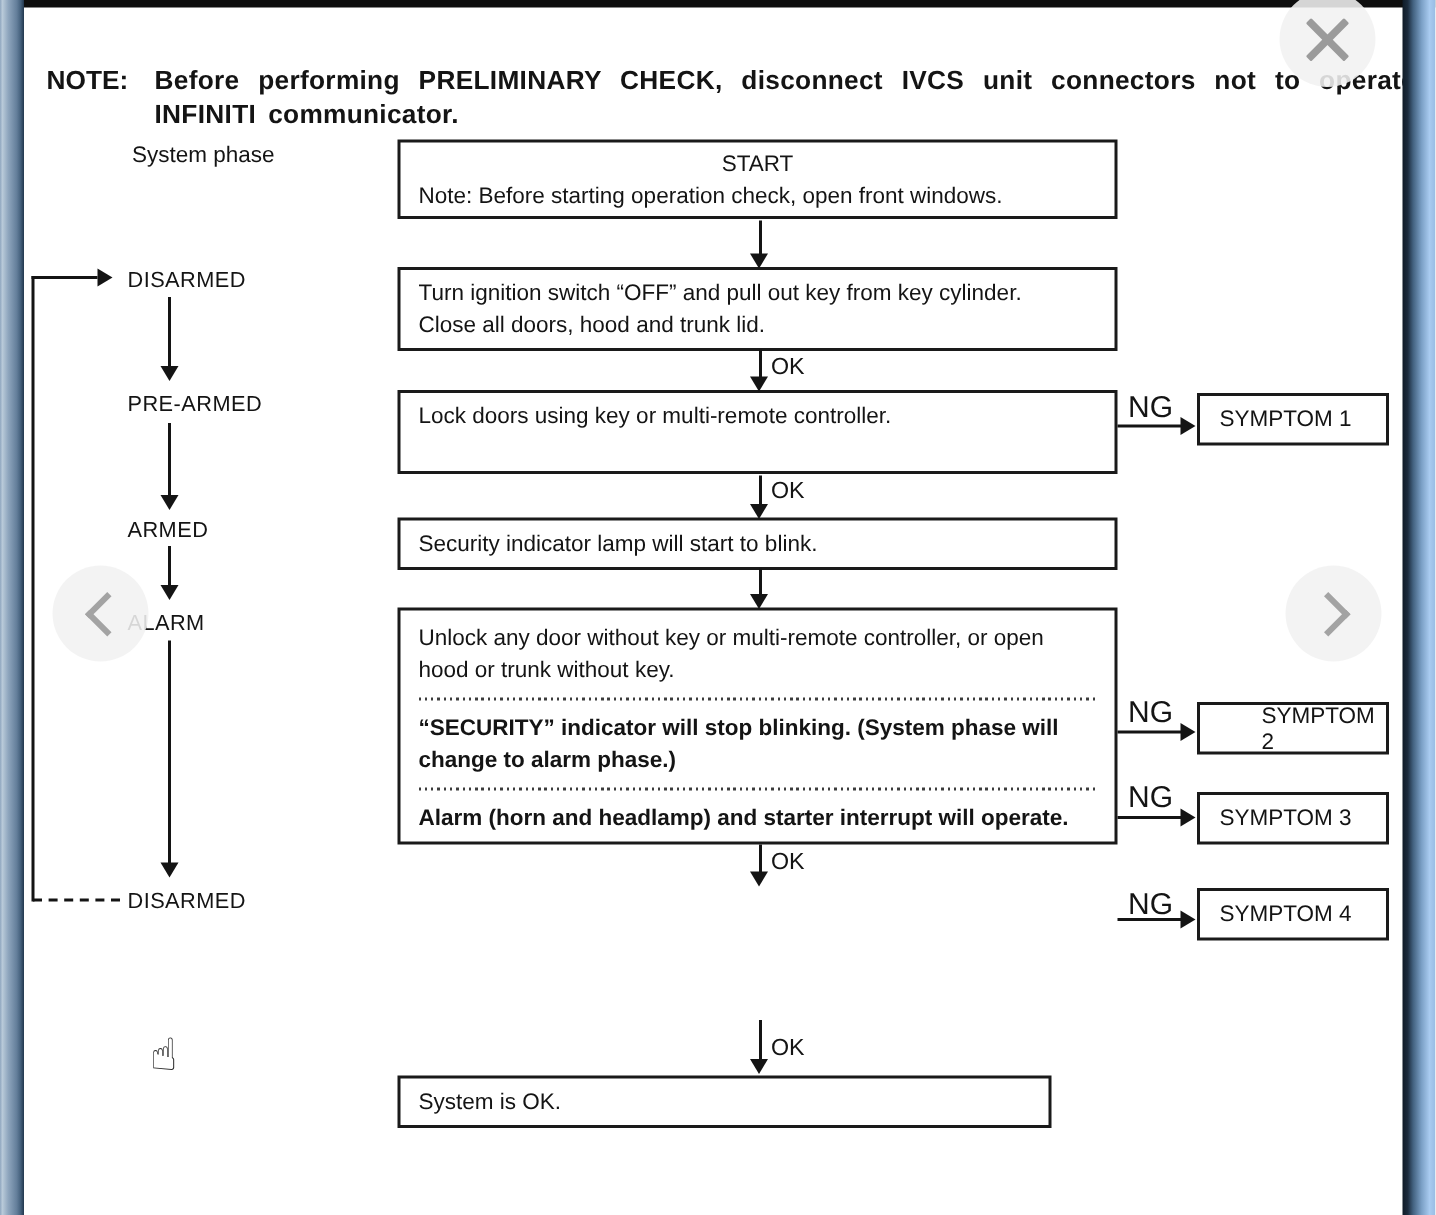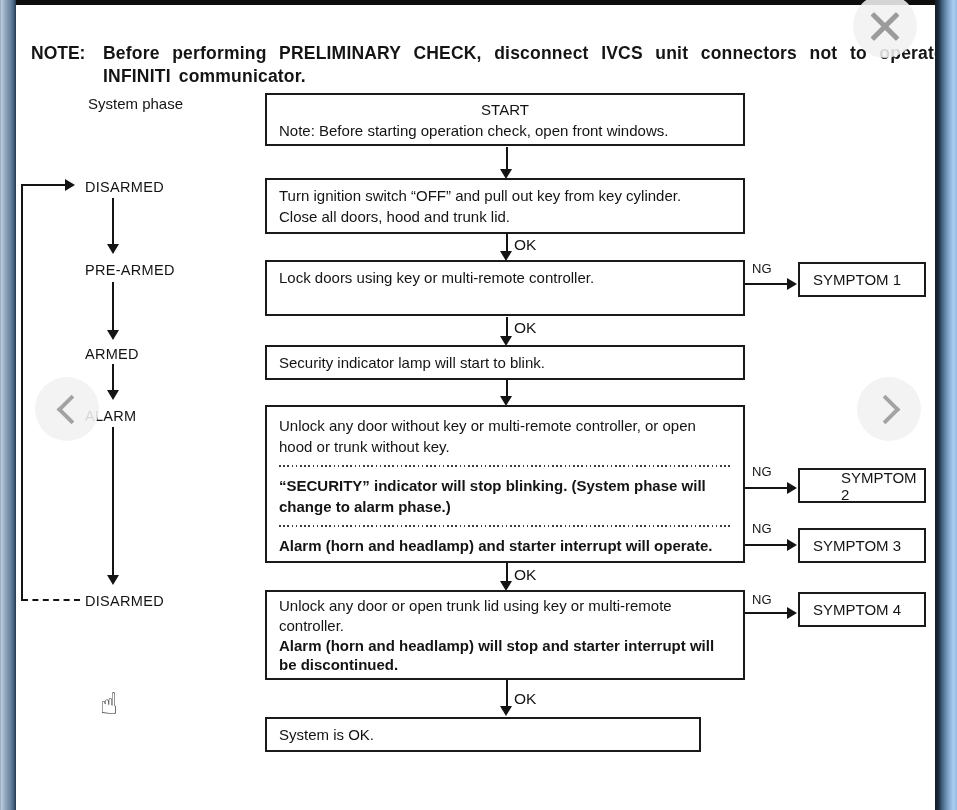--- a/index.html
+++ b/index.html
@@ -34,21 +34,21 @@
     border:2px solid #1a1a1a; background:#fff; font-size:15px; display:flex; align-items:center; padding-left:13px; }
 
   
   .vl  { position:absolute; width:2px; background:#141414; }
   .hl  { position:absolute; height:2px; background:#141414; }
   .hld { position:absolute; height:0; border-top:2px dashed #141414; }
   .ah-d { position:absolute; width:0; height:0; border-left:6px solid transparent; border-right:6px solid transparent; border-top:10px solid #141414; }
   .ah-r { position:absolute; width:0; height:0; border-top:6px solid transparent; border-bottom:6px solid transparent; border-left:10px solid #141414; }
 
   .ok { position:absolute; left:514px; font-size:15.5px; }
-  .ng { position:absolute; left:752px; font-size:13px; }
+  .ng { position:absolute; left:752px; font-size:20px; }
   .phase { position:absolute; left:85px; font-size:14.5px; letter-spacing:0.3px; }
 
   
   .circ { position:absolute; width:64px; height:64px; border-radius:50%;
     background:rgba(241,241,241,0.88); display:flex; align-items:center; justify-content:center;
     z-index:8; border:none; cursor:pointer; }
   .xbar { position:absolute; width:36px; height:5px; background:#9b9b9b; border-radius:1px; }
   .chev { width:17px; height:17px; }
   .chev.left  { border-top:4px solid #a3a3a3; border-left:4px solid #a3a3a3; transform:rotate(-45deg); margin-left:8px; }
   .chev.right { border-top:4px solid #a3a3a3; border-right:4px solid #a3a3a3; transform:rotate(45deg); margin-right:8px; }
@@ -111,24 +111,20 @@
   </div>
 
   <div class="fbox" style="top:405px; height:158px; padding-top:8px;">
     <div>Unlock any door without key or multi-remote controller, or open hood or trunk without key.</div>
     <div class="dotsep"></div>
     <div class="bold">“SECURITY” indicator will stop blinking. (System phase will change to alarm phase.)</div>
     <div class="dotsep"></div>
     <div class="bold">Alarm (horn and headlamp) and starter interrupt will operate.</div>
   </div>
 
-  <div class="fbox" style="top:590px; height:90px; line-height:1.32;">
-    <div>Unlock any door or open trunk lid using key or multi-remote controller.</div>
-    <div class="bold">Alarm (horn and headlamp) will stop and starter interrupt will be discontinued.</div>
-  </div>
 
   <div class="fbox" style="top:717px; height:35px; width:436px; padding-top:5px;">
     <div>System is OK.</div>
   </div>
 
   <div class="vl" style="left:506px; top:147px; height:24px;"></div>
   <div class="ah-d" style="left:500px; top:169px;"></div>
 
   <div class="vl" style="left:506px; top:233px; height:20px;"></div>
   <div class="ah-d" style="left:500px; top:251px;"></div>

